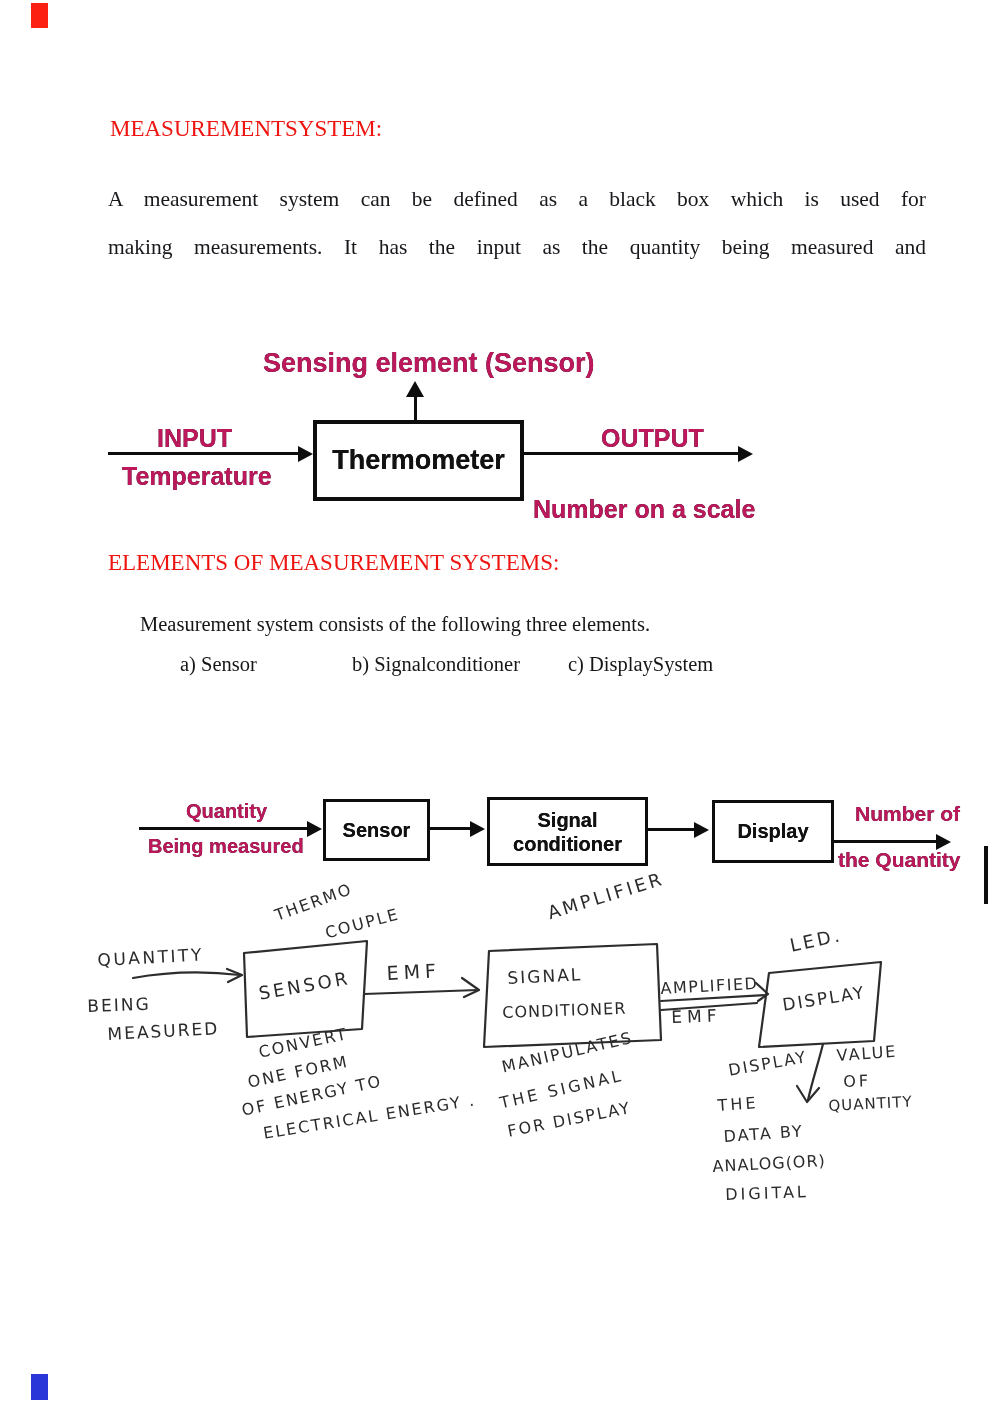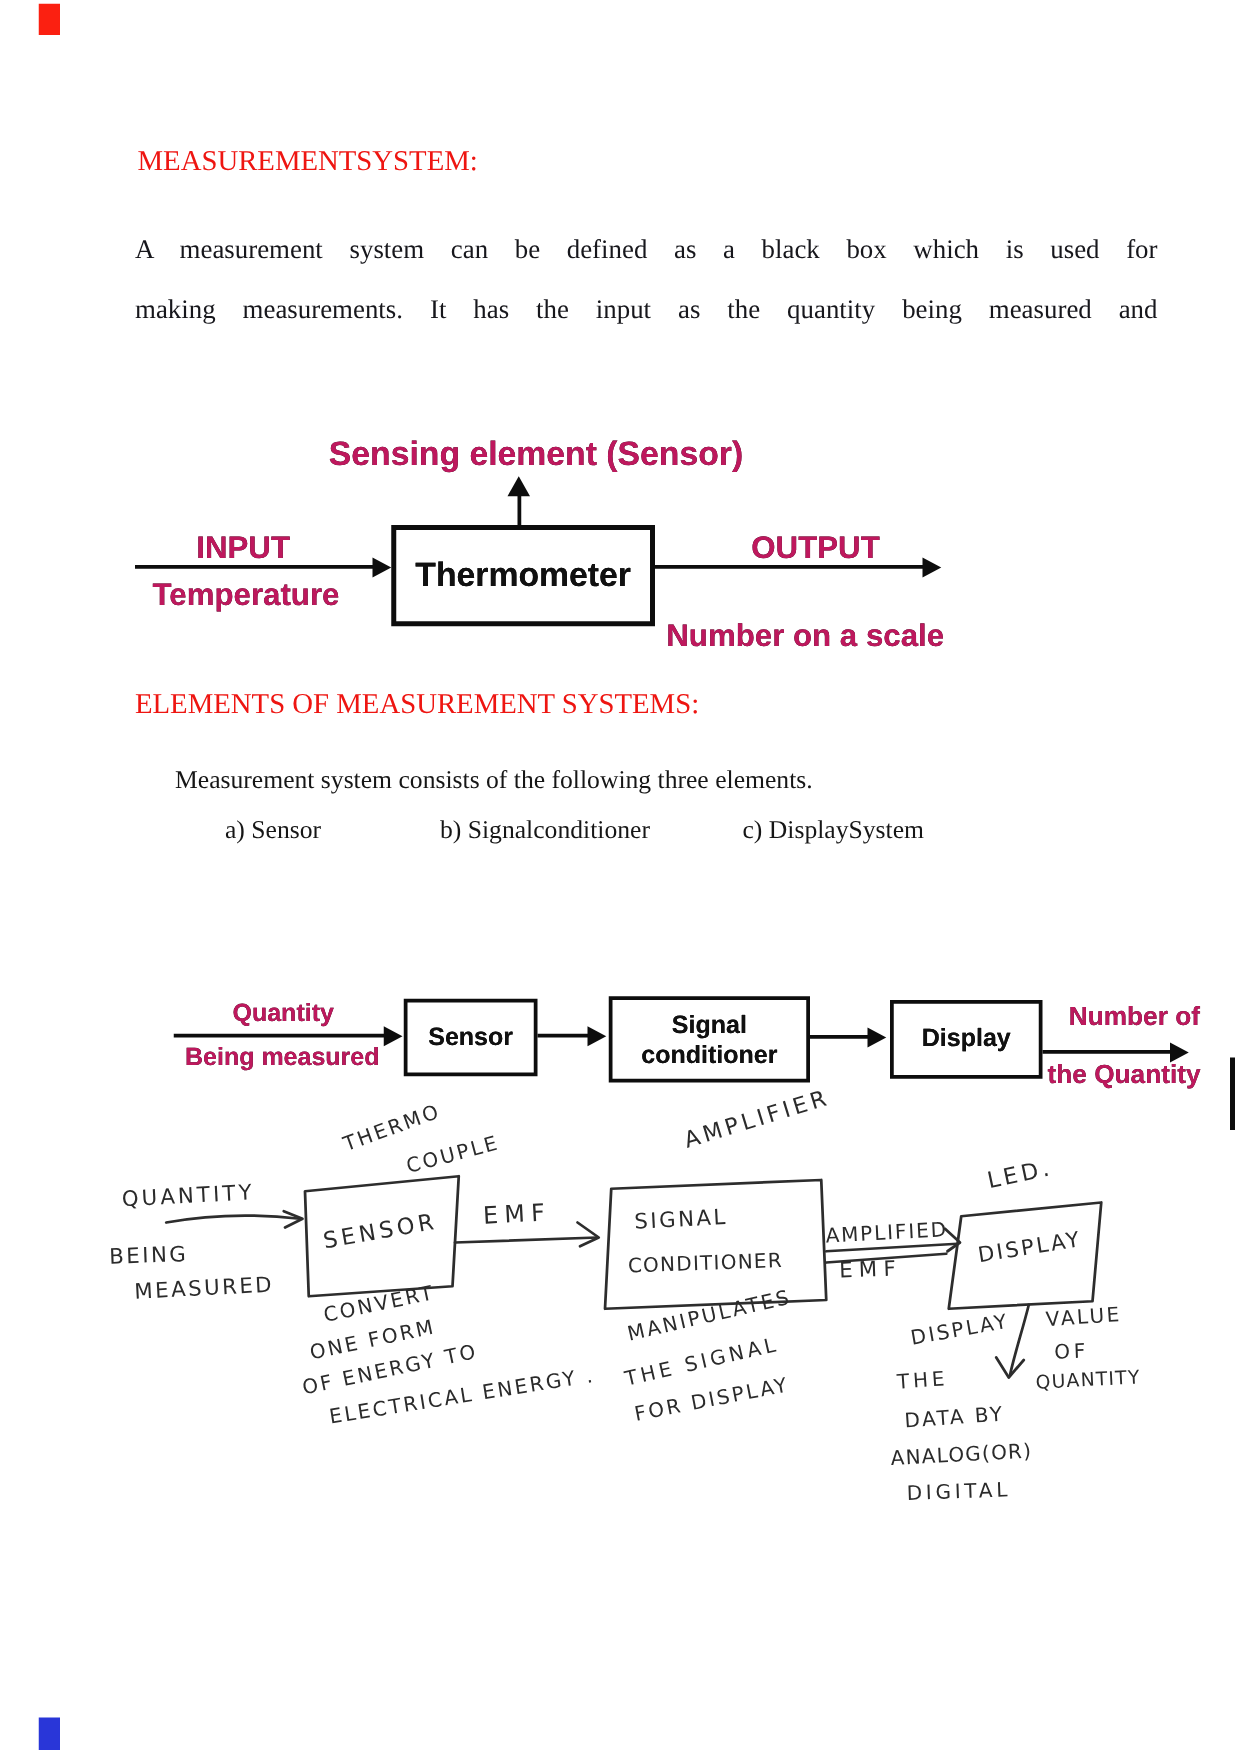--- a/index.html
+++ b/index.html
@@ -57,21 +57,21 @@
 
   <div class="ln" style="left:523px;top:452px;width:216px;height:3px;"></div>
   <div class="tri-r" style="left:738px;top:446px;"></div>
   <div class="slabel" style="left:601px;top:424px;font-size:25px;text-align:center;">OUTPUT</div>
   <div class="slabel" style="left:533px;top:462px;font-size:25px;margin-top:33px;">Number on a scale</div>
 
   <div class="abs red" style="left:108px;top:550px;font-size:23px;">ELEMENTS OF MEASUREMENT SYSTEMS:</div>
   <div class="abs" style="left:120px;top:613px;font-size:20.5px;margin-left:20px;">Measurement system consists of the following three elements.</div>
   <div class="abs" style="left:180px;top:653px;font-size:20.5px;">a) Sensor</div>
   <div class="abs" style="left:352px;top:653px;font-size:20.5px;">b) Signalconditioner</div>
-  <div class="abs" style="left:594px;top:653px;font-size:20.5px;">c) DisplaySystem</div>
+  <div class="abs" style="left:568px;top:653px;font-size:20.5px;">c) DisplaySystem</div>
 
   <div class="ln" style="left:139px;top:827px;width:170px;height:3px;"></div>
   <div class="tri-r" style="left:307px;top:821px;"></div>
   <div class="slabel" style="left:186px;top:800px;font-size:20px;">Quantity</div>
   <div class="slabel" style="left:148px;top:835px;font-size:20px;">Being measured</div>
 
   <div class="pbox" style="left:323px;top:799px;width:101px;height:56px;font-size:20px;">
     <span>Sensor</span>
   </div>
   <div class="ln" style="left:430px;top:827px;width:42px;height:3px;"></div>

